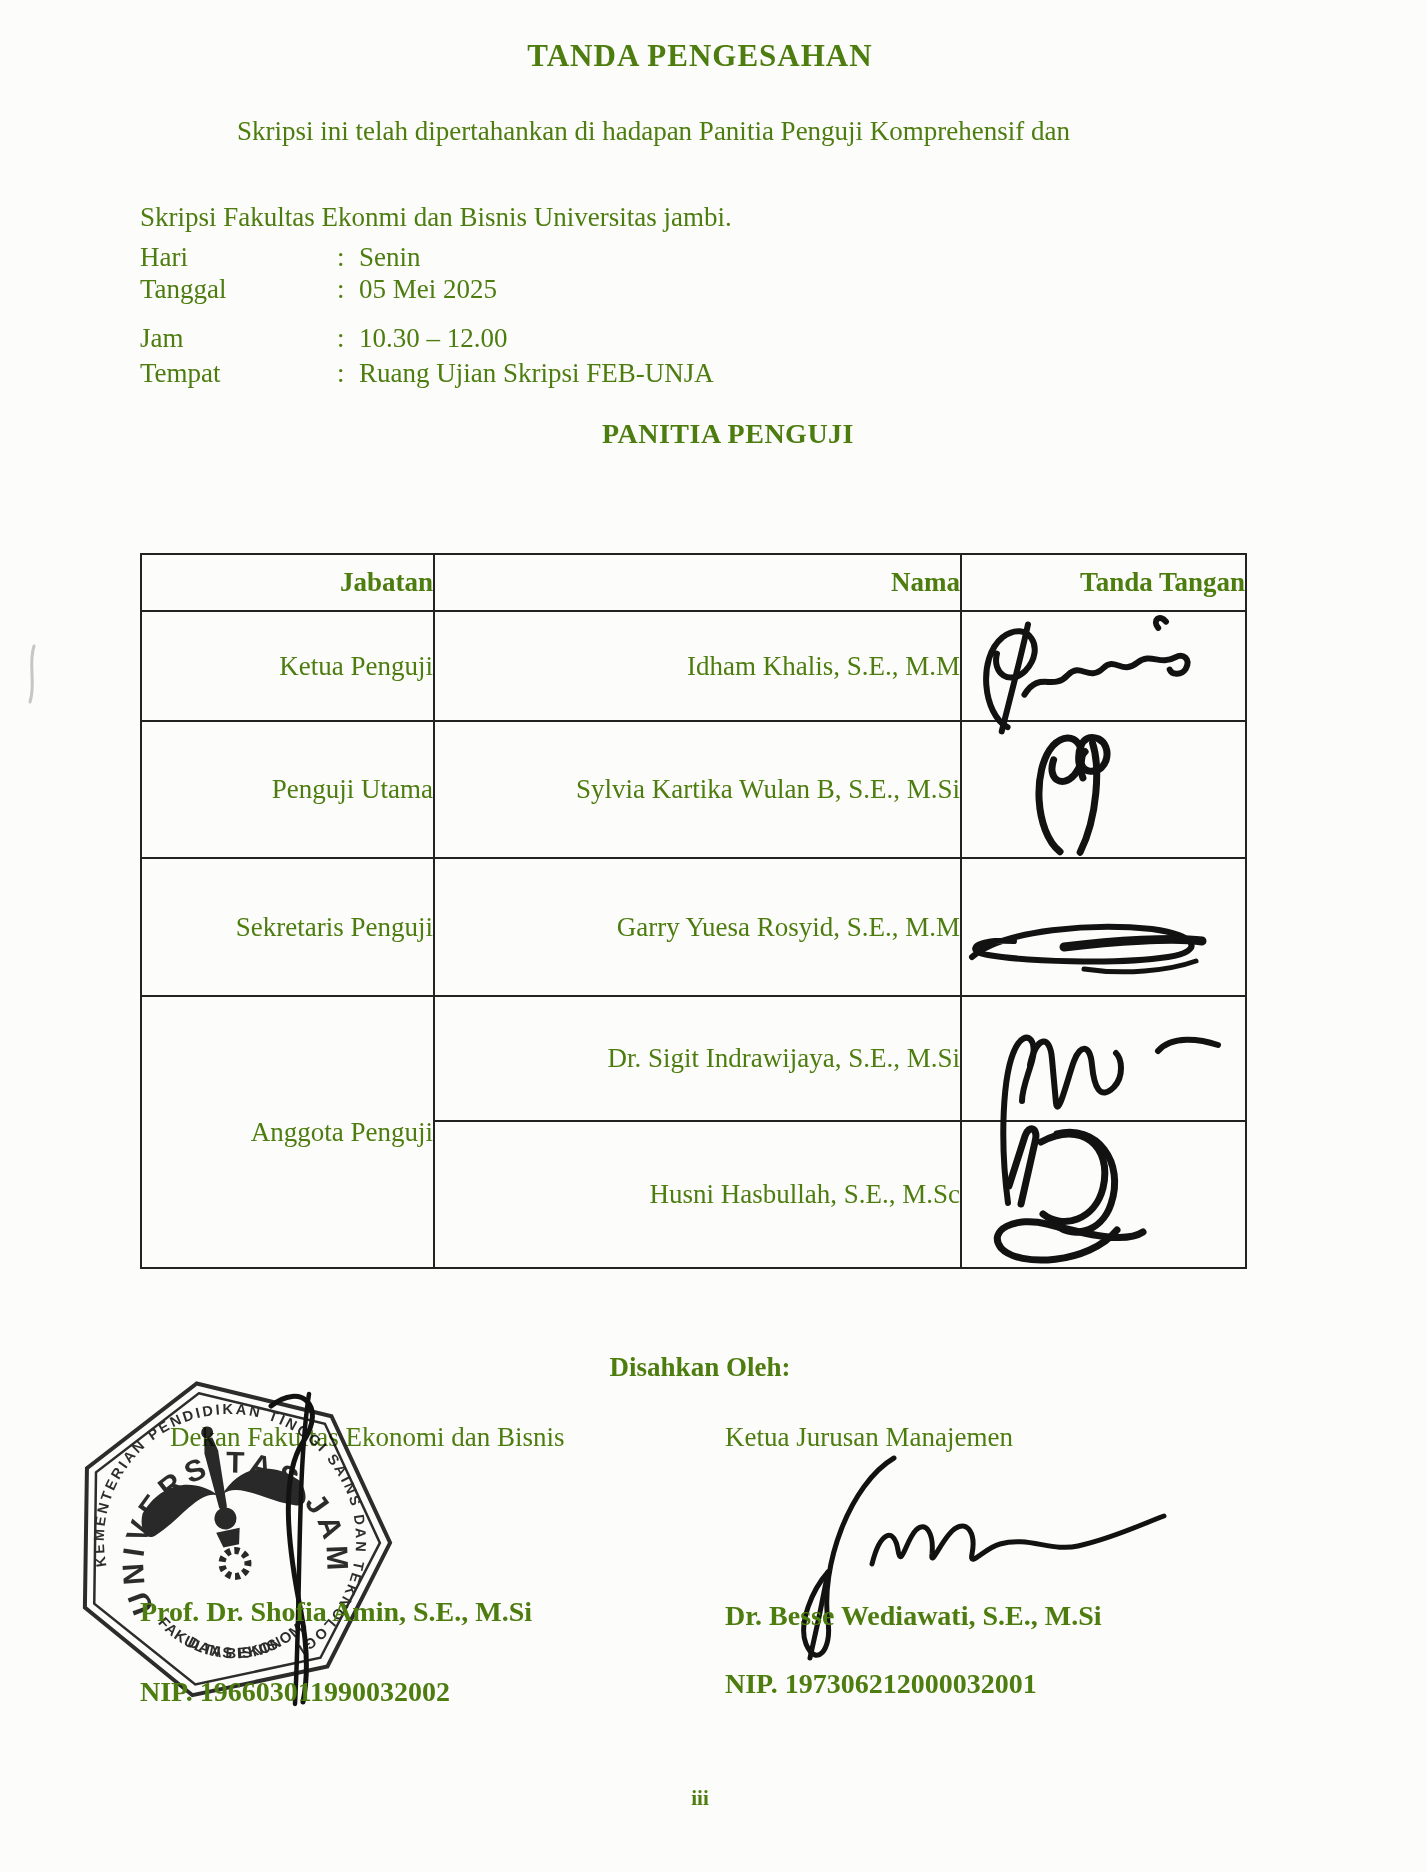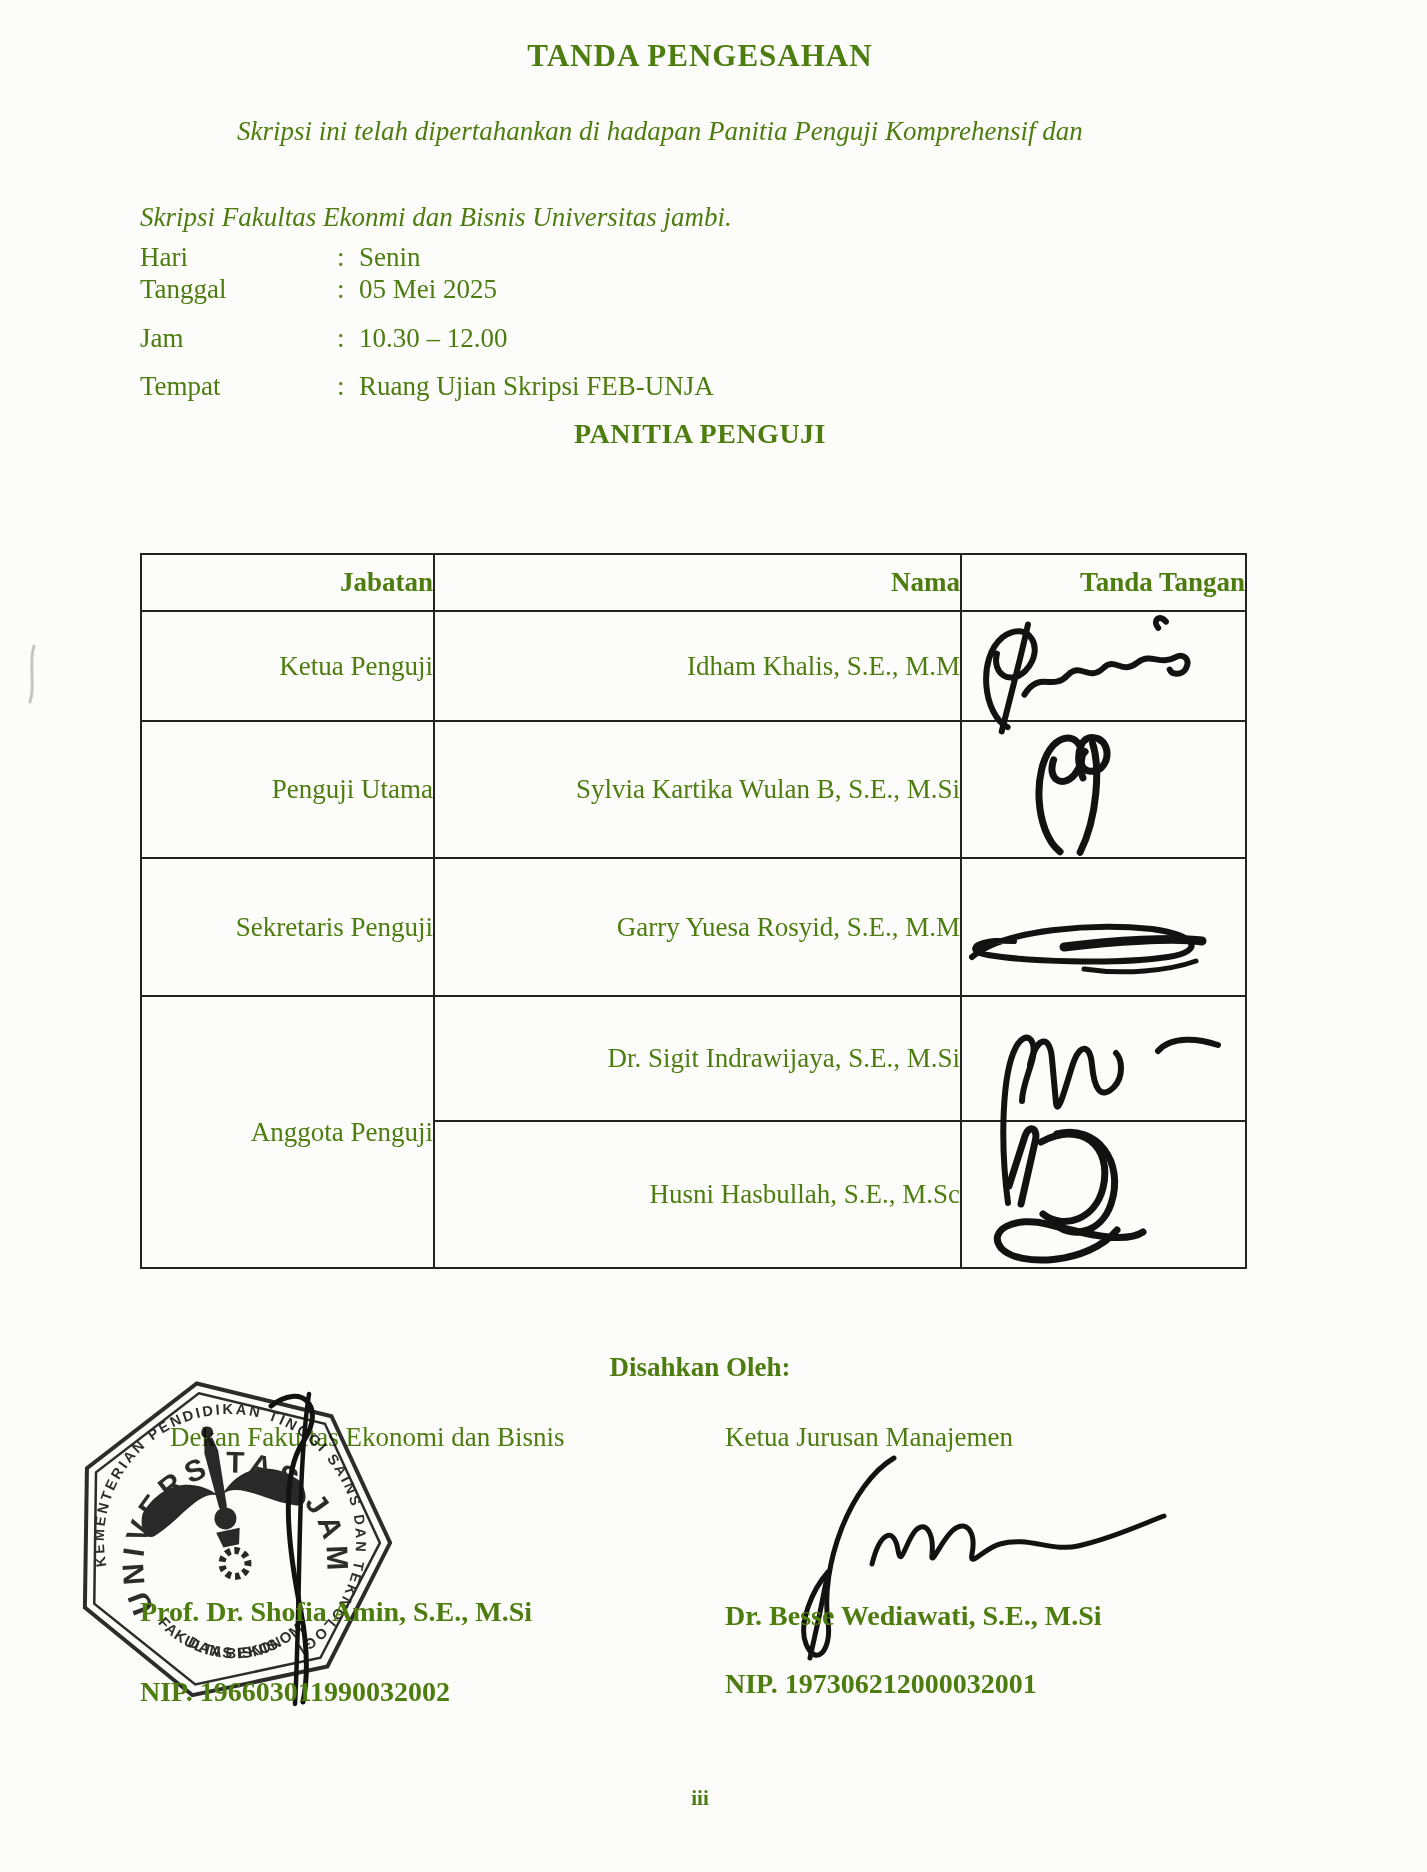--- a/index.html
+++ b/index.html
@@ -6,29 +6,29 @@
   .page{
     position:relative; width:1427px; height:1872px; margin:0 auto;
     background:#fcfcfa; color:#4d7c0f; overflow:hidden;
     font-family:"Liberation Serif", serif;
   }
   .abs{position:absolute;}
   .doc-title{
     left:0; top:38px; width:1400px; text-align:center;
     font-size:31px; font-weight:bold; letter-spacing:1px;
   }
-  .par-line{font-size:27px; white-space:nowrap;font-style:italic;}
+  .par-line{font-size:27px; white-space:nowrap;}
   .par-l1{left:237px; top:116px;}
   .par-l2{left:140px; top:166px;margin-top:36px;}
   .detail{left:140px; font-size:27px; white-space:nowrap;}
   .detail .lbl{display:inline-block; width:197px;}
   .detail .sep{display:inline-block; width:22px;}
   .sec-heading{
     left:0; top:418px; width:1400px; text-align:center;
-    font-size:28px; font-weight:bold; letter-spacing:0.5px;
+    font-size:28px; font-weight:bold; letter-spacing:0.5px;padding-left:28px;
   }
   table.committee{
     position:absolute; left:140px; top:553px;
     border-collapse:collapse; table-layout:fixed;
     font-size:27px;
   }
   table.committee col.c1{width:293px;}
   table.committee col.c2{width:527px;}
   table.committee col.c3{width:285px;}
   table.committee th, table.committee td{
@@ -65,21 +65,21 @@
 
   <div class="abs detail" style="top:242px">
     <span class="lbl">Hari</span><span class="sep">:</span><span>Senin</span>
   </div>
   <div class="abs detail" style="top:274px">
     <span class="lbl">Tanggal</span><span class="sep">:</span><span>05 Mei 2025</span>
   </div>
   <div class="abs detail" style="top:323px">
     <span class="lbl">Jam</span><span class="sep">:</span><span>10.30 – 12.00</span>
   </div>
-  <div class="abs detail" style="top:371px">
+  <div class="abs detail" style="top:358px">
     <span class="lbl">Tempat</span><span class="sep">:</span><span>Ruang Ujian Skripsi FEB-UNJA</span>
   </div>
 
   <div class="abs sec-heading">PANITIA PENGUJI</div>
 
   <table class="committee">
     <colgroup>
         <col class="c1">
         <col class="c2">
         <col class="c3">

